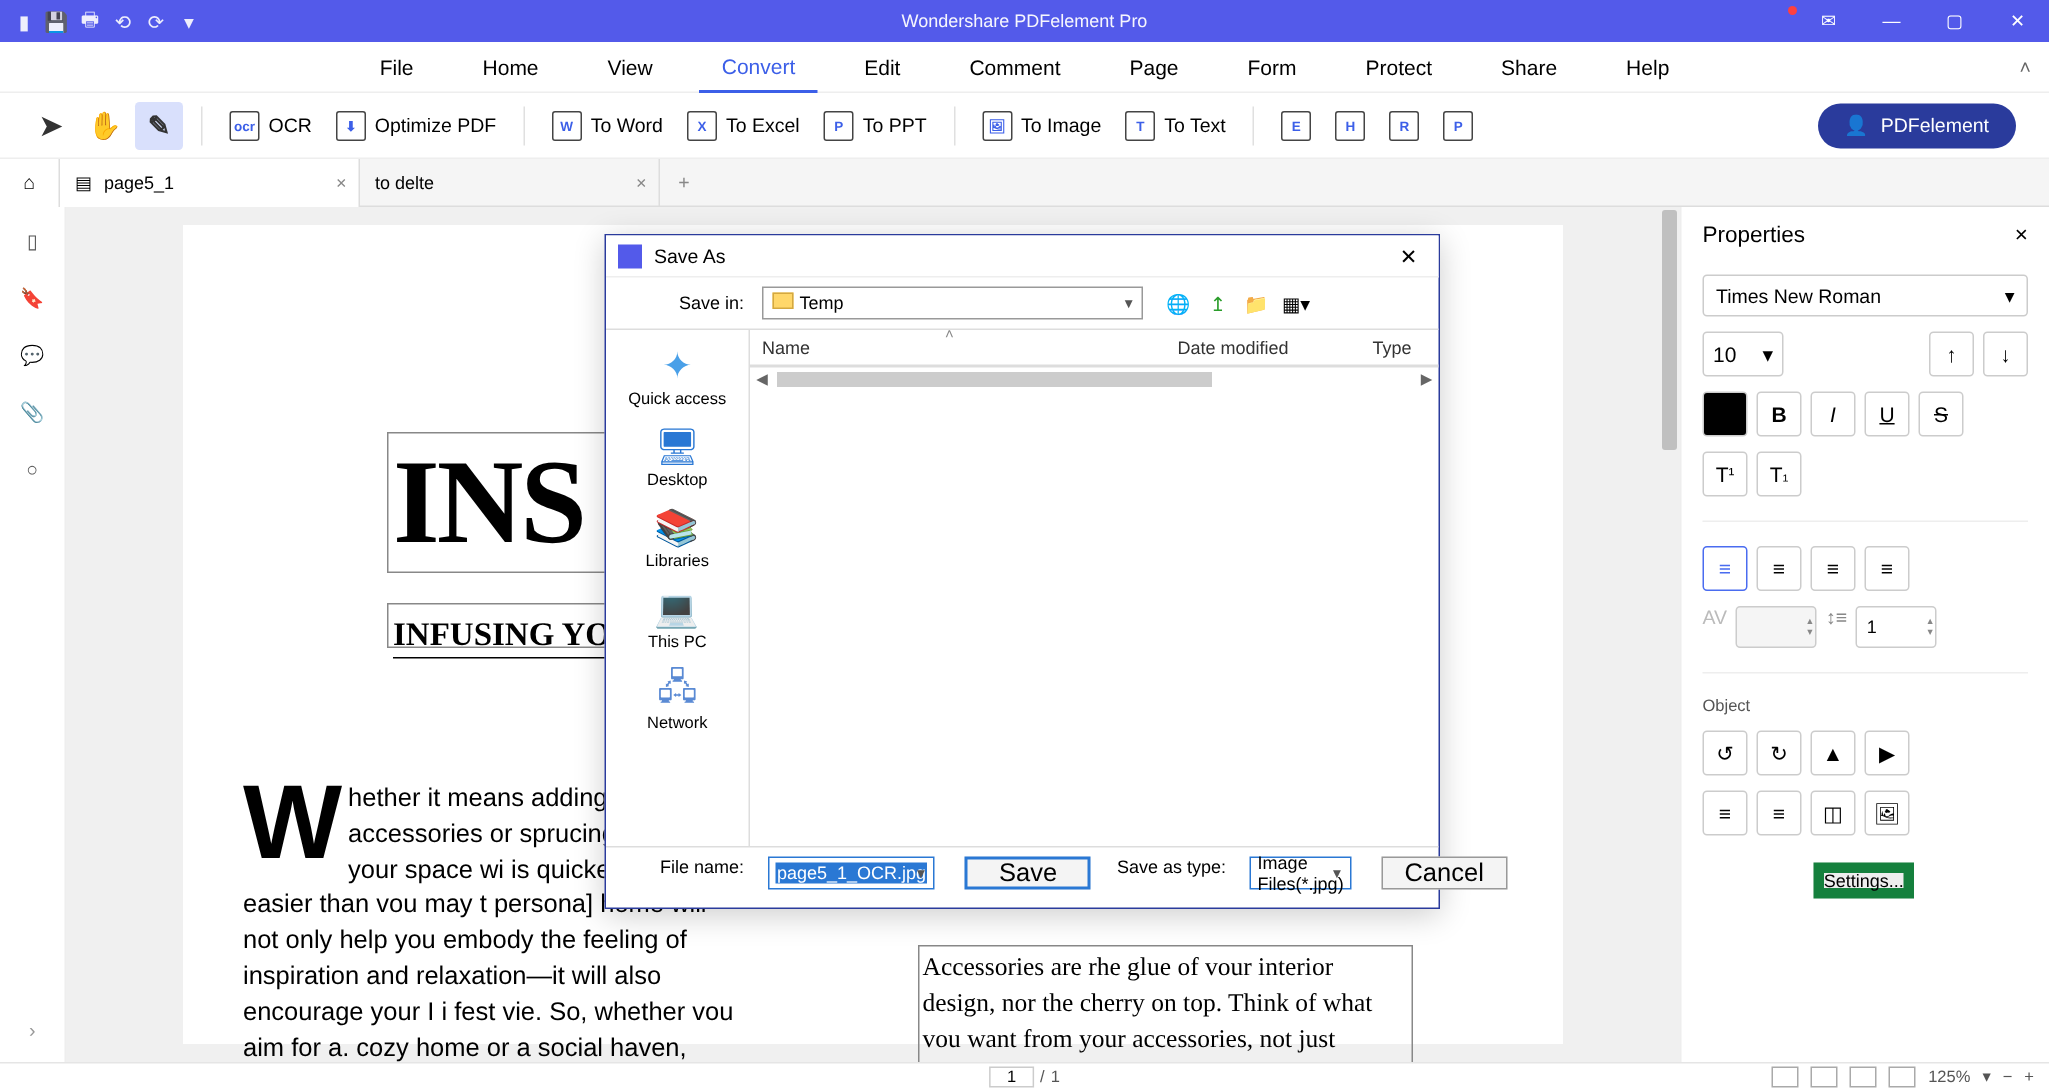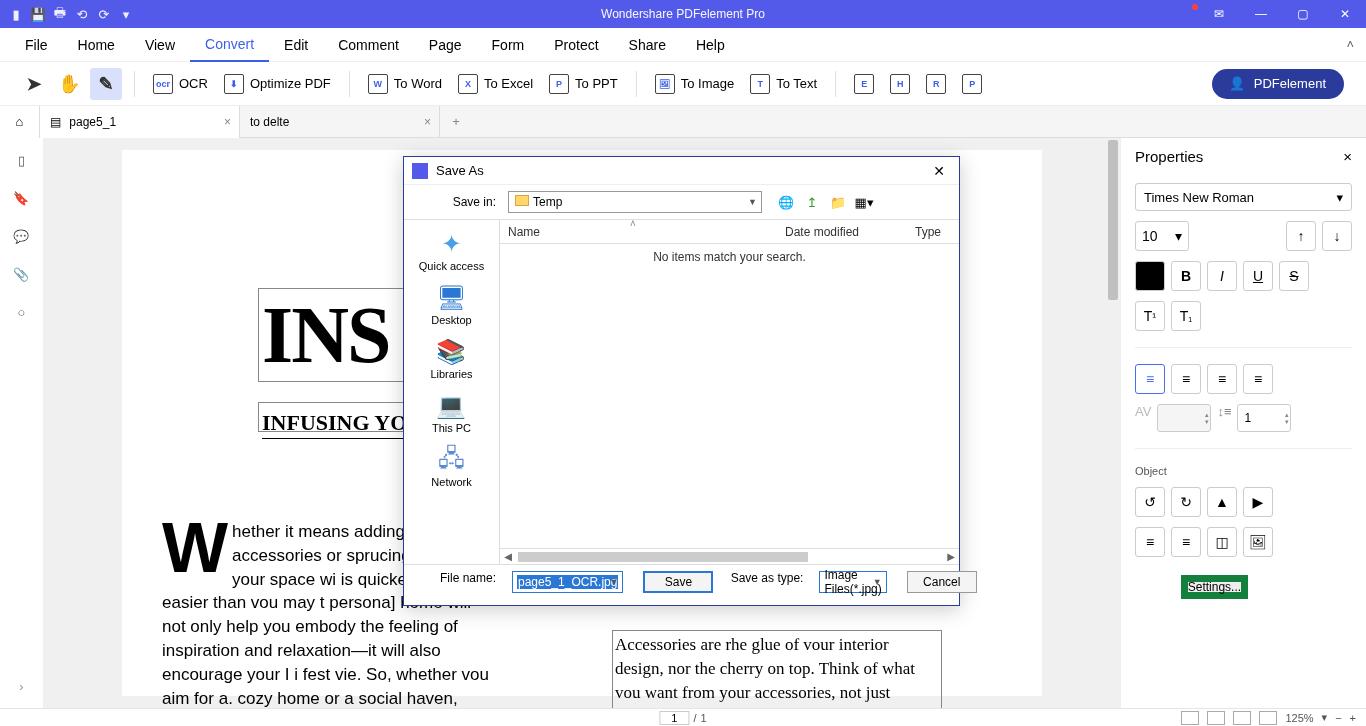--- a/index.html
+++ b/index.html
@@ -8,21 +8,21 @@
 
 .titlebar { height: 28px; background: #535aea; display: flex; align-items: center; color: #fff; position: relative; }
 .titlebar-left { display: flex; align-items: center; gap: 6px; padding-left: 8px; }
 .titlebar-icon { width: 16px; height: 16px; display: inline-flex; align-items: center; justify-content: center; opacity: 0.9; }
 .titlebar-title { position: absolute; left: 50%; transform: translateX(-50%); font-size: 12px; opacity: 0.95; }
 .titlebar-right { position: absolute; right: 0; display: flex; align-items: center; height: 100%; }
 .win-btn { width: 42px; height: 100%; display: flex; align-items: center; justify-content: center; font-size: 12px; }
 .mail-dot { width: 6px; height: 6px; background: #ff4040; border-radius: 50%; position: absolute; top: 4px; right: 168px; }
 
 
-.menubar { height: 34px; display: flex; align-items: center; padding: 0 10px; gap: 0; border-bottom: 1px solid #eee; position: relative; }
+.menubar { height: 34px; display: flex; align-items: center; padding: 0 10px; gap: 16px; border-bottom: 1px solid #eee; position: relative; justify-content: center; }
 .menu-item { padding: 0 15px; height: 34px; display: flex; align-items: center; font-size: 14px; cursor: pointer; }
 .menu-item.active { color: #3c5fe8; border-bottom: 2px solid #3c5fe8; font-weight: 500; }
 .menubar-collapse { position: absolute; right: 12px; color: #666; }
 
 
 .toolbar { height: 44px; display: flex; align-items: center; padding: 0 10px; gap: 0; border-bottom: 1px solid #eee; }
 .tool-group { display: flex; align-items: center; gap: 4px; padding: 0 8px; height: 100%; }
 .tool-sep { width: 1px; height: 26px; background: #e0e0e0; margin: 0 4px; }
 .tool-btn { height: 32px; padding: 0 6px; display: flex; align-items: center; gap: 6px; border-radius: 3px; cursor: pointer; font-size: 13px; }
 .tool-btn.icon-only { width: 32px; justify-content: center; padding: 0; }
@@ -97,21 +97,21 @@
 .dlg-list-head { height: 24px; display: flex; align-items: center; border-bottom: 1px solid #ddd; font-size: 12px; color: #333; }
 .dlg-col-name { flex: 1; padding-left: 8px; }
 .dlg-col-date { width: 130px; }
 .dlg-col-type { width: 44px; }
 .dlg-sort { position: absolute; left: 130px; top: -2px; font-size: 10px; color: #888; }
 .dlg-empty { flex: 1; display: flex; justify-content: center; padding-top: 6px; font-size: 12px; color: #333; }
 .dlg-hscroll { height: 16px; display: flex; align-items: center; border-top: 1px solid #ddd; }
 .dlg-hscroll .arrow { width: 16px; text-align: center; color: #666; font-size: 10px; }
 .dlg-hscroll .thumb { height: 10px; background: #ccc; width: 290px; margin-left: 2px; }
 .dlg-bottom { padding: 6px 8px; display: flex; flex-direction: row; gap: 6px; }
-.dlg-btn { width: 70px; height: 22px; border: 1px solid #999; background: #f4f4f4; display: flex; align-items: center; justify-content: center; font-size: 12px; }
+.dlg-btn { width: 84px; height: 22px; border: 1px solid #999; background: #f4f4f4; display: flex; align-items: center; justify-content: center; font-size: 17px; }
 .dlg-btn.primary { border: 2px solid #2a78d4; }
 .dlg-input { flex: 1; max-width: 246px; height: 22px; border: 1px solid #2a78d4; display: flex; align-items: center; padding: 0 4px; font-size: 12px; position: relative; }
 .dlg-input .sel { background: #2a78d4; color: #fff; padding: 0 1px; }
 .dlg-input .combo-arrow, .dlg-combo .combo-arrow { position: absolute; right: 4px; font-size: 9px; color: #555; }
 .dlg-input, .dlg-combo { position: relative; }
 .dlg-settings-btn { width: 88px; height: 24px; border: 7px solid #15803d; background: #eee; display: flex; align-items: center; justify-content: center; font-size: 12px; margin-left: 198px; margin-top: 4px; }
 </style>
 </head>
 <body>
 
@@ -391,21 +391,20 @@
           <span>Network</span>
         </div>
     </div>
     <div class="dlg-list">
       <div class="dlg-list-head">
         <span class="dlg-sort">˄</span>
         <div class="dlg-col-name">Name</div>
         <div class="dlg-col-date">Date modified</div>
         <div class="dlg-col-type">Type</div>
       </div>
-      <div class="dlg-empty">No items match your search.</div>
       <div class="dlg-hscroll">
         <span class="arrow">◀</span>
           <div class="thumb"></div>
           <span class="arrow" style="margin-left:auto">▶</span>
       </div>
     </div>
   </div>
   <div class="dlg-bottom">
     <div class="prop-row" style="gap:10px">
       <div class="dlg-label">File name:</div>

